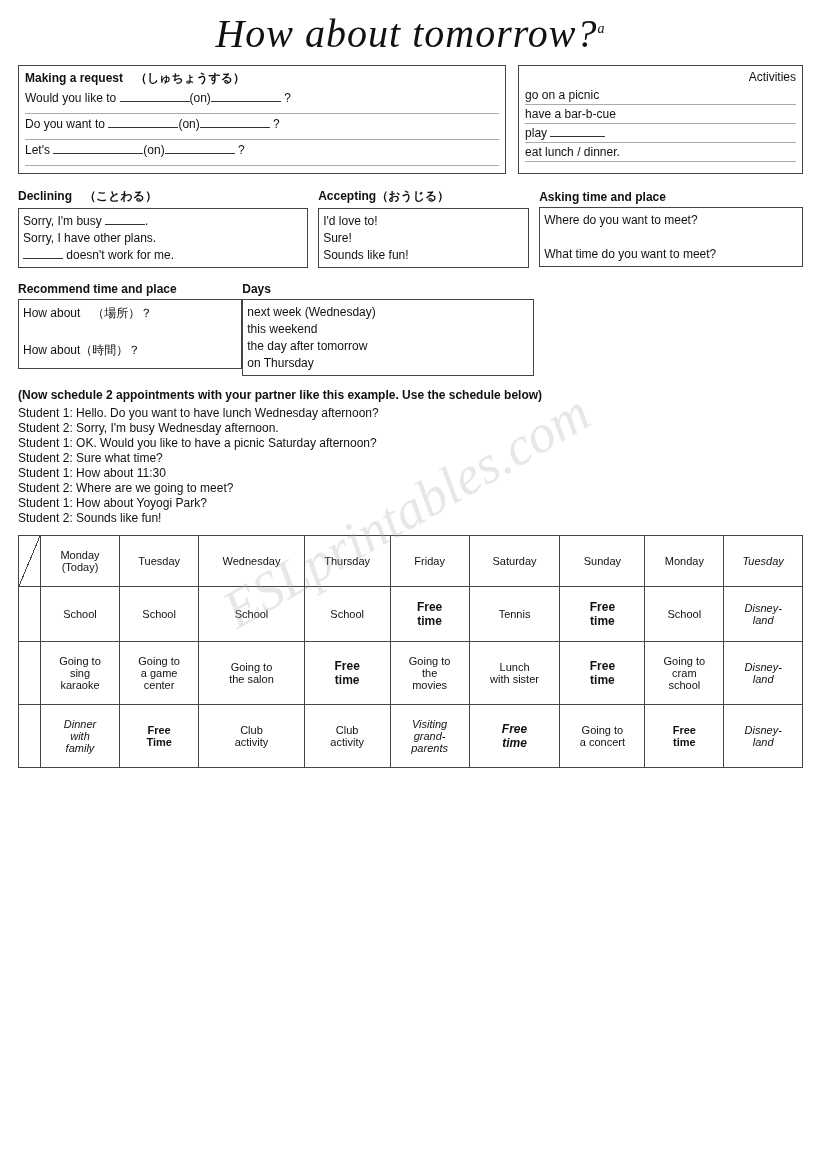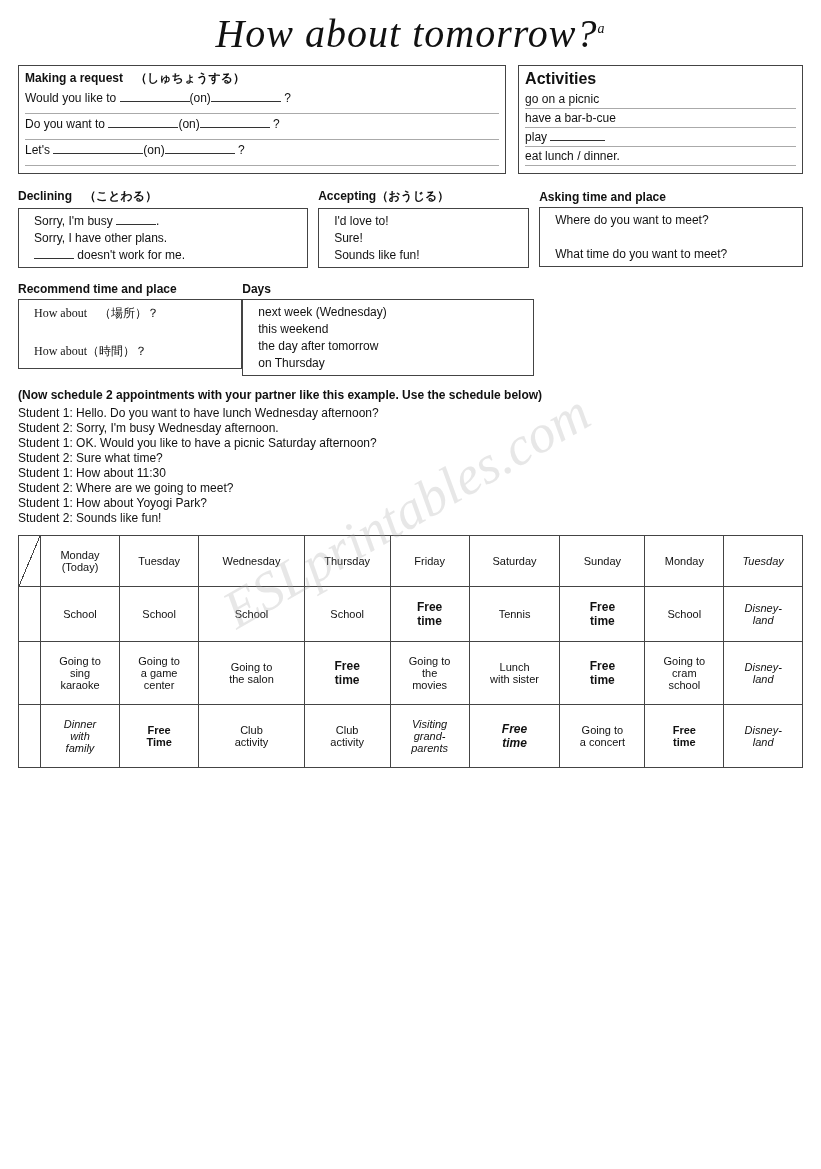--- a/index.html
+++ b/index.html
@@ -47,24 +47,24 @@
       font-size: 12px;
       border-bottom: 1px solid #aaa;
       padding-bottom: 8px;
     }
     .activities-box {
       border: 1.5px solid #444;
       flex: 0.8;
       padding: 4px 6px;
     }
     .activities-box .section-label {
-      font-weight: bold;
-      font-size: 16px;
+      font-weight: normal;
+      font-size: 12px;
       margin-bottom: 4px;
-      text-align: left;
+      text-align: right;
     }
     .activities-box .item {
       font-size: 12px;
       margin-bottom: 2px;
       border-bottom: 1px solid #aaa;
       padding-bottom: 2px;
     }
     
     .middle-section {
       display: flex;
@@ -76,21 +76,21 @@
       display: flex;
       flex-direction: column;
     }
     .box-group .section-label {
       font-weight: bold;
       font-size: 12px;
       margin-bottom: 3px;
     }
     .inner-box {
       border: 1.5px solid #444;
-      padding: 5px 15px;
+      padding: 5px 4px;
       font-size: 12px;
     }
     .inner-box .line {
       margin-bottom: 3px;
     }
     .inner-box .line:last-child { margin-bottom: 0; }
     
     .lower-mid-section {
       display: flex;
       margin-bottom: 12px;
@@ -221,21 +221,21 @@
       <div class="line">Where do you want to meet?</div>
       <div class="line">&nbsp;</div>
       <div class="line">What time do you want to meet?</div>
     </div>
   </div>
 </div>
 
 <div class="lower-mid-section">
   <div class="box-group" style="flex:1;">
     <div class="section-label">Recommend time and place</div>
-    <div class="inner-box" style="min-height:70px;font-family:Liberation Serif, serif;">
+    <div class="inner-box" style="min-height:70px;">
       <div class="line">How about　（場所）？</div>
       <div class="line">&nbsp;</div>
       <div class="line">How about（時間）？</div>
     </div>
   </div>
   <div class="box-group" style="flex:1.3;">
     <div class="section-label">Days</div>
     <div class="inner-box">
       <div class="line">next week (Wednesday)</div>
       <div class="line">this weekend</div>

